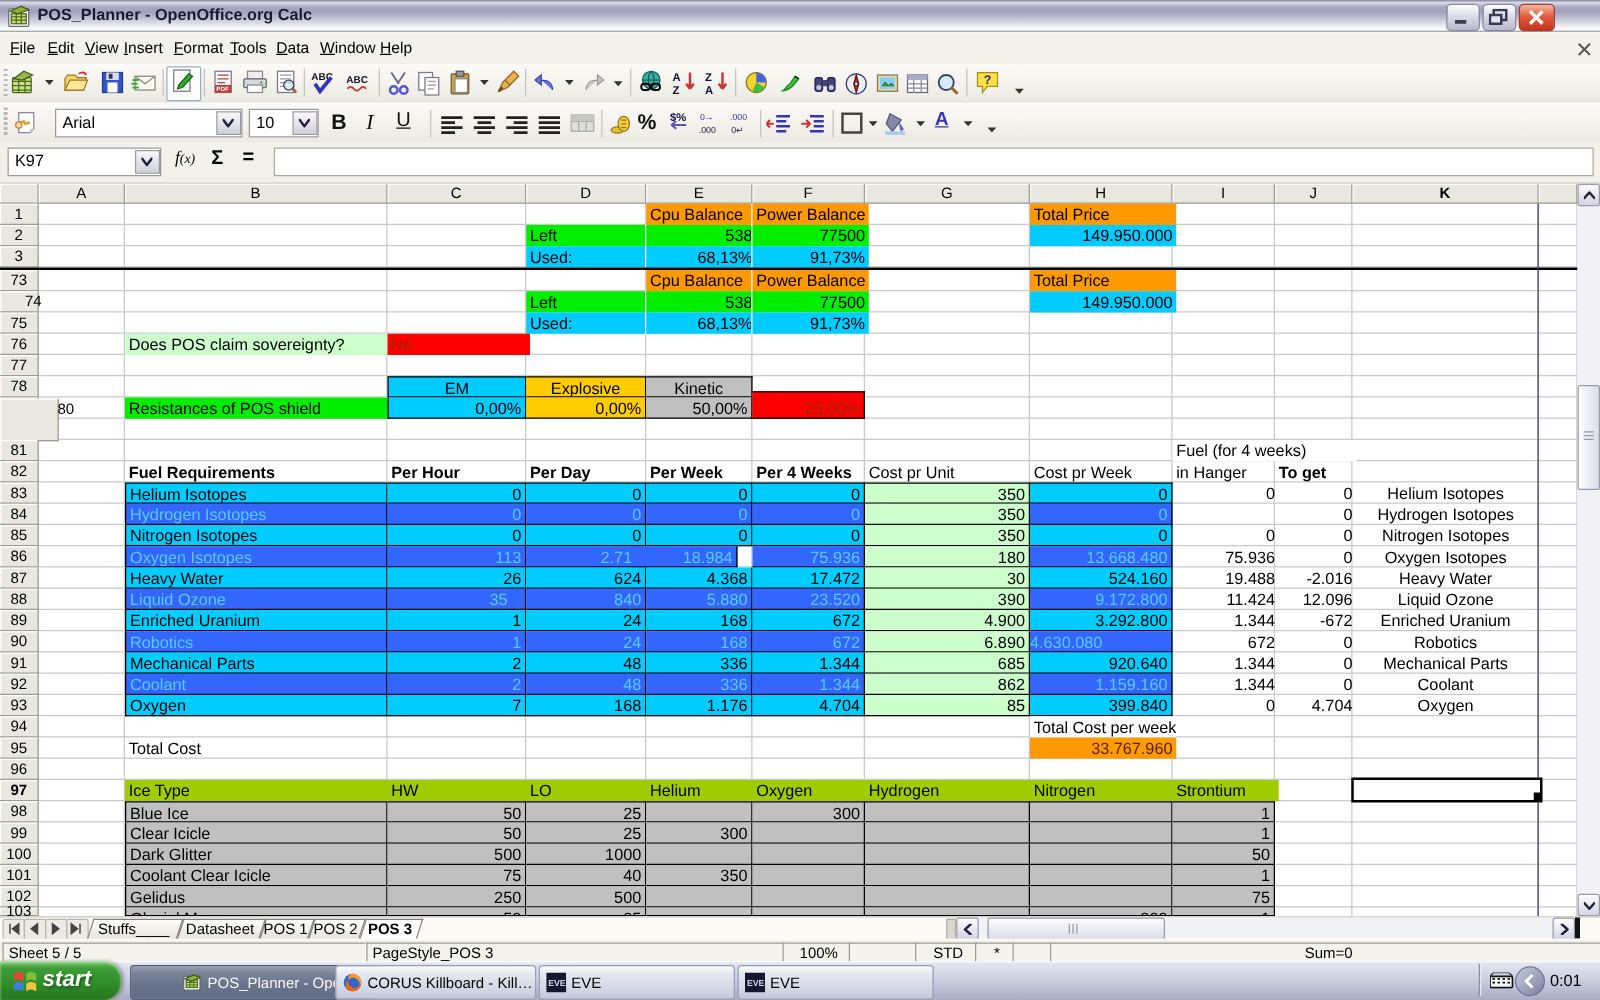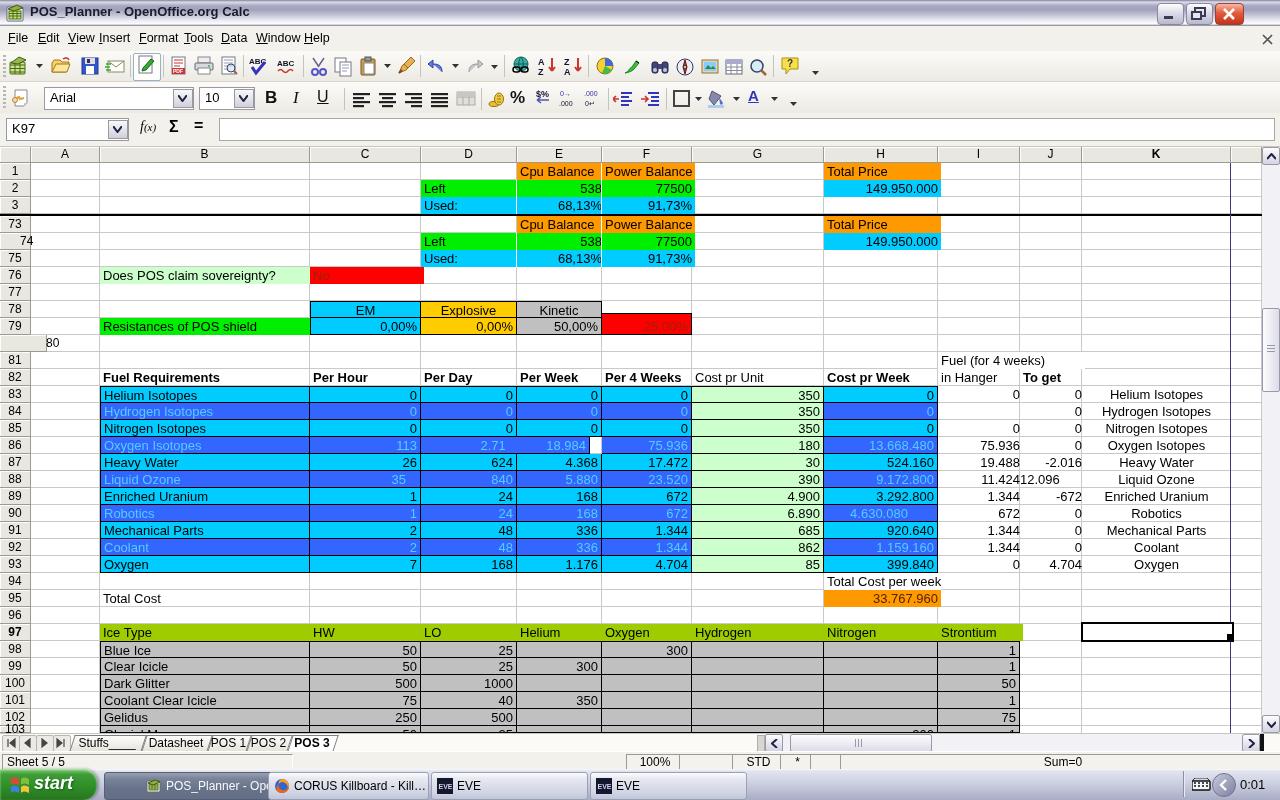--- a/index.html
+++ b/index.html
@@ -396,21 +396,21 @@
 <div class="hd" style="left:0;top:16px;width:31px;height:17px;line-height:16px;">1</div>
 <div class="hd" style="left:0;top:33px;width:31px;height:17px;line-height:16px;">2</div>
 <div class="hd" style="left:0;top:50px;width:31px;height:17px;line-height:16px;">3</div>
 <div class="hd" style="left:0;top:69px;width:31px;height:17px;line-height:16px;">73</div>
 <div class="hd" style="left:0;top:86px;width:31px;height:17px;line-height:16px;padding-left:20px;">74</div>
 <div class="hd" style="left:0;top:103px;width:31px;height:17px;line-height:16px;">75</div>
 <div class="hd" style="left:0;top:120px;width:31px;height:17px;line-height:16px;">76</div>
 <div class="hd" style="left:0;top:137px;width:31px;height:17px;line-height:16px;">77</div>
 <div class="hd" style="left:0;top:154px;width:31px;height:17px;line-height:16px;">78</div>
 <div class="hd" style="left:0;top:171px;width:31px;height:17px;line-height:16px;">79</div>
-<div class="hd" style="left:0;top:188px;width:31px;height:17px;line-height:16px;padding-left:46px;">80</div>
+<div class="hd" style="left:0;top:172px;width:31px;height:34px;line-height:16px;padding-left:46px;">80</div>
 <div class="hd" style="left:0;top:205px;width:31px;height:17px;line-height:16px;">81</div>
 <div class="hd" style="left:0;top:222px;width:31px;height:17px;line-height:16px;">82</div>
 <div class="hd" style="left:0;top:239px;width:31px;height:17px;line-height:16px;">83</div>
 <div class="hd" style="left:0;top:256px;width:31px;height:17px;line-height:16px;">84</div>
 <div class="hd" style="left:0;top:273px;width:31px;height:17px;line-height:16px;">85</div>
 <div class="hd" style="left:0;top:290px;width:31px;height:17px;line-height:16px;">86</div>
 <div class="hd" style="left:0;top:307px;width:31px;height:17px;line-height:16px;">87</div>
 <div class="hd" style="left:0;top:324px;width:31px;height:17px;line-height:16px;">88</div>
 <div class="hd" style="left:0;top:341px;width:31px;height:17px;line-height:16px;">89</div>
 <div class="hd" style="left:0;top:358px;width:31px;height:17px;line-height:16px;">90</div>
@@ -459,21 +459,21 @@
 <div class="cl " style="left:421px;top:318px;width:96px;height:17px;background:#ffcc00;color:#000;text-align:right;padding-right:3px;box-sizing:border-box;border-right:1px solid #000;border-bottom:1px solid #000;">0,00%</div>
 <div class="cl " style="left:517px;top:318px;width:85px;height:17px;background:#c0c0c0;color:#000;text-align:right;padding-right:3px;box-sizing:border-box;border-right:1px solid #000;border-bottom:1px solid #000;">50,00%</div>
 <div class="cl " style="left:602px;top:318px;width:90px;height:17px;background:#ff0000;color:#992200;text-align:right;padding-right:3px;box-sizing:border-box;border-right:1px solid #000;border-bottom:1px solid #000;">25,00%</div>
 <div class="cl " style="left:938px;top:352px;width:144px;height:17px;background:#fff;color:#000;padding-left:3px;">Fuel (for 4 weeks)</div>
 <div class="cl " style="left:100px;top:369px;width:210px;height:17px;color:#000;font-weight:bold;padding-left:3px;">Fuel Requirements</div>
 <div class="cl " style="left:310px;top:369px;width:111px;height:17px;color:#000;font-weight:bold;padding-left:3px;">Per Hour</div>
 <div class="cl " style="left:421px;top:369px;width:96px;height:17px;color:#000;font-weight:bold;padding-left:3px;">Per Day</div>
 <div class="cl " style="left:517px;top:369px;width:85px;height:17px;color:#000;font-weight:bold;padding-left:3px;">Per Week</div>
 <div class="cl " style="left:602px;top:369px;width:90px;height:17px;color:#000;font-weight:bold;padding-left:3px;">Per 4 Weeks</div>
 <div class="cl " style="left:692px;top:369px;width:132px;height:17px;color:#000;font-weight:normal;padding-left:3px;">Cost pr Unit</div>
-<div class="cl " style="left:824px;top:369px;width:114px;height:17px;color:#000;font-weight:bold;padding-left:3px;">Cost pr Week</div>
+<div class="cl " style="left:824px;top:369px;width:114px;height:17px;color:#000;font-weight:normal;padding-left:3px;">Cost pr Week</div>
 <div class="cl " style="left:938px;top:369px;width:82px;height:17px;color:#000;padding-left:3px;">in Hanger</div>
 <div class="cl " style="left:1020px;top:369px;width:62px;height:17px;color:#000;font-weight:bold;padding-left:3px;">To get</div>
 <div class="cl " style="left:100px;top:386px;width:210px;height:17px;background:#00ccff;color:#000;padding-left:3px;box-sizing:border-box;border-left:1px solid #000;border-top:1px solid #000;border-right:1px solid #000;border-bottom:1px solid #000;">Helium Isotopes</div>
 <div class="cl " style="left:310px;top:386px;width:111px;height:17px;background:#00ccff;color:#000;text-align:right;padding-right:3px;box-sizing:border-box;border-top:1px solid #000;border-right:1px solid #000;border-bottom:1px solid #000;">0</div>
 <div class="cl " style="left:421px;top:386px;width:96px;height:17px;background:#00ccff;color:#000;text-align:right;padding-right:3px;box-sizing:border-box;border-top:1px solid #000;border-right:1px solid #000;border-bottom:1px solid #000;">0</div>
 <div class="cl " style="left:517px;top:386px;width:85px;height:17px;background:#00ccff;color:#000;text-align:right;padding-right:3px;box-sizing:border-box;border-top:1px solid #000;border-right:1px solid #000;border-bottom:1px solid #000;">0</div>
 <div class="cl " style="left:602px;top:386px;width:90px;height:17px;background:#00ccff;color:#000;text-align:right;padding-right:3px;box-sizing:border-box;border-top:1px solid #000;border-right:1px solid #000;border-bottom:1px solid #000;">0</div>
 <div class="cl " style="left:692px;top:386px;width:132px;height:17px;background:#ccffcc;color:#000;text-align:right;padding-right:3px;box-sizing:border-box;border-top:1px solid #000;border-right:1px solid #000;border-bottom:1px solid #000;">350</div>
 <div class="cl " style="left:824px;top:386px;width:114px;height:17px;background:#00ccff;color:#000;text-align:right;padding-right:3px;box-sizing:border-box;border-top:1px solid #000;border-right:1px solid #000;border-bottom:1px solid #000;">0</div>
 <div class="cl " style="left:938px;top:386px;width:82px;height:17px;color:#000;text-align:right;padding-right:3px;">0</div>
@@ -519,39 +519,39 @@
 <div class="cl " style="left:1020px;top:454px;width:62px;height:17px;color:#000;text-align:right;padding-right:3px;">-2.016</div>
 <div class="cl " style="left:1082px;top:454px;width:149px;height:17px;color:#000;text-align:center;">Heavy Water</div>
 <div class="cl " style="left:100px;top:471px;width:210px;height:17px;background:#3366ff;color:#55ccff;padding-left:3px;box-sizing:border-box;border-left:1px solid #000;border-right:1px solid #000;border-bottom:1px solid #000;">Liquid Ozone</div>
 <div class="cl " style="left:310px;top:471px;width:111px;height:17px;background:#3366ff;color:#55ccff;text-align:right;padding-right:14px;box-sizing:border-box;border-right:1px solid #000;border-bottom:1px solid #000;">35</div>
 <div class="cl " style="left:421px;top:471px;width:96px;height:17px;background:#3366ff;color:#55ccff;text-align:right;padding-right:3px;box-sizing:border-box;border-right:1px solid #000;border-bottom:1px solid #000;">840</div>
 <div class="cl " style="left:517px;top:471px;width:85px;height:17px;background:#3366ff;color:#55ccff;text-align:right;padding-right:3px;box-sizing:border-box;border-right:1px solid #000;border-bottom:1px solid #000;">5.880</div>
 <div class="cl " style="left:602px;top:471px;width:90px;height:17px;background:#3366ff;color:#55ccff;text-align:right;padding-right:3px;box-sizing:border-box;border-right:1px solid #000;border-bottom:1px solid #000;">23.520</div>
 <div class="cl " style="left:692px;top:471px;width:132px;height:17px;background:#ccffcc;color:#000;text-align:right;padding-right:3px;box-sizing:border-box;border-right:1px solid #000;border-bottom:1px solid #000;">390</div>
 <div class="cl " style="left:824px;top:471px;width:114px;height:17px;background:#3366ff;color:#55ccff;text-align:right;padding-right:3px;box-sizing:border-box;border-right:1px solid #000;border-bottom:1px solid #000;">9.172.800</div>
 <div class="cl " style="left:938px;top:471px;width:82px;height:17px;color:#000;text-align:right;padding-right:3px;">11.424</div>
-<div class="cl " style="left:1020px;top:471px;width:62px;height:17px;color:#000;padding-right:3px;">12.096</div>
+<div class="cl " style="left:1020px;top:471px;width:62px;height:17px;color:#000;text-align:right;padding-right:3px;">12.096</div>
 <div class="cl " style="left:1082px;top:471px;width:149px;height:17px;color:#000;text-align:center;">Liquid Ozone</div>
 <div class="cl " style="left:100px;top:488px;width:210px;height:17px;background:#00ccff;color:#000;padding-left:3px;box-sizing:border-box;border-left:1px solid #000;border-right:1px solid #000;border-bottom:1px solid #000;">Enriched Uranium</div>
 <div class="cl " style="left:310px;top:488px;width:111px;height:17px;background:#00ccff;color:#000;text-align:right;padding-right:3px;box-sizing:border-box;border-right:1px solid #000;border-bottom:1px solid #000;">1</div>
 <div class="cl " style="left:421px;top:488px;width:96px;height:17px;background:#00ccff;color:#000;text-align:right;padding-right:3px;box-sizing:border-box;border-right:1px solid #000;border-bottom:1px solid #000;">24</div>
 <div class="cl " style="left:517px;top:488px;width:85px;height:17px;background:#00ccff;color:#000;text-align:right;padding-right:3px;box-sizing:border-box;border-right:1px solid #000;border-bottom:1px solid #000;">168</div>
 <div class="cl " style="left:602px;top:488px;width:90px;height:17px;background:#00ccff;color:#000;text-align:right;padding-right:3px;box-sizing:border-box;border-right:1px solid #000;border-bottom:1px solid #000;">672</div>
 <div class="cl " style="left:692px;top:488px;width:132px;height:17px;background:#ccffcc;color:#000;text-align:right;padding-right:3px;box-sizing:border-box;border-right:1px solid #000;border-bottom:1px solid #000;">4.900</div>
 <div class="cl " style="left:824px;top:488px;width:114px;height:17px;background:#00ccff;color:#000;text-align:right;padding-right:3px;box-sizing:border-box;border-right:1px solid #000;border-bottom:1px solid #000;">3.292.800</div>
 <div class="cl " style="left:938px;top:488px;width:82px;height:17px;color:#000;text-align:right;padding-right:3px;">1.344</div>
 <div class="cl " style="left:1020px;top:488px;width:62px;height:17px;color:#000;text-align:right;padding-right:3px;">-672</div>
 <div class="cl " style="left:1082px;top:488px;width:149px;height:17px;color:#000;text-align:center;">Enriched Uranium</div>
 <div class="cl " style="left:100px;top:505px;width:210px;height:17px;background:#3366ff;color:#55ccff;padding-left:3px;box-sizing:border-box;border-left:1px solid #000;border-right:1px solid #000;border-bottom:1px solid #000;">Robotics</div>
 <div class="cl " style="left:310px;top:505px;width:111px;height:17px;background:#3366ff;color:#55ccff;text-align:right;padding-right:3px;box-sizing:border-box;border-right:1px solid #000;border-bottom:1px solid #000;">1</div>
 <div class="cl " style="left:421px;top:505px;width:96px;height:17px;background:#3366ff;color:#55ccff;text-align:right;padding-right:3px;box-sizing:border-box;border-right:1px solid #000;border-bottom:1px solid #000;">24</div>
 <div class="cl " style="left:517px;top:505px;width:85px;height:17px;background:#3366ff;color:#55ccff;text-align:right;padding-right:3px;box-sizing:border-box;border-right:1px solid #000;border-bottom:1px solid #000;">168</div>
 <div class="cl " style="left:602px;top:505px;width:90px;height:17px;background:#3366ff;color:#55ccff;text-align:right;padding-right:3px;box-sizing:border-box;border-right:1px solid #000;border-bottom:1px solid #000;">672</div>
 <div class="cl " style="left:692px;top:505px;width:132px;height:17px;background:#ccffcc;color:#000;text-align:right;padding-right:3px;box-sizing:border-box;border-right:1px solid #000;border-bottom:1px solid #000;">6.890</div>
-<div class="cl " style="left:824px;top:505px;width:114px;height:17px;background:#3366ff;color:#55ccff;text-align:center;padding-right:3px;box-sizing:border-box;border-right:1px solid #000;border-bottom:1px solid #000;">4.630.080</div>
+<div class="cl " style="left:824px;top:505px;width:114px;height:17px;background:#3366ff;color:#55ccff;text-align:left;padding-right:3px;box-sizing:border-box;border-right:1px solid #000;border-bottom:1px solid #000;">4.630.080</div>
 <div class="cl " style="left:938px;top:505px;width:82px;height:17px;color:#000;text-align:right;padding-right:3px;">672</div>
 <div class="cl " style="left:1020px;top:505px;width:62px;height:17px;color:#000;text-align:right;padding-right:3px;">0</div>
 <div class="cl " style="left:1082px;top:505px;width:149px;height:17px;color:#000;text-align:center;">Robotics</div>
 <div class="cl " style="left:100px;top:522px;width:210px;height:17px;background:#00ccff;color:#000;padding-left:3px;box-sizing:border-box;border-left:1px solid #000;border-right:1px solid #000;border-bottom:1px solid #000;">Mechanical Parts</div>
 <div class="cl " style="left:310px;top:522px;width:111px;height:17px;background:#00ccff;color:#000;text-align:right;padding-right:3px;box-sizing:border-box;border-right:1px solid #000;border-bottom:1px solid #000;">2</div>
 <div class="cl " style="left:421px;top:522px;width:96px;height:17px;background:#00ccff;color:#000;text-align:right;padding-right:3px;box-sizing:border-box;border-right:1px solid #000;border-bottom:1px solid #000;">48</div>
 <div class="cl " style="left:517px;top:522px;width:85px;height:17px;background:#00ccff;color:#000;text-align:right;padding-right:3px;box-sizing:border-box;border-right:1px solid #000;border-bottom:1px solid #000;">336</div>
 <div class="cl " style="left:602px;top:522px;width:90px;height:17px;background:#00ccff;color:#000;text-align:right;padding-right:3px;box-sizing:border-box;border-right:1px solid #000;border-bottom:1px solid #000;">1.344</div>
 <div class="cl " style="left:692px;top:522px;width:132px;height:17px;background:#ccffcc;color:#000;text-align:right;padding-right:3px;box-sizing:border-box;border-right:1px solid #000;border-bottom:1px solid #000;">685</div>
 <div class="cl " style="left:824px;top:522px;width:114px;height:17px;background:#00ccff;color:#000;text-align:right;padding-right:3px;box-sizing:border-box;border-right:1px solid #000;border-bottom:1px solid #000;">920.640</div>
@@ -714,20 +714,21 @@
 <div class="abs" style="left:477px;top:0;width:16px;height:16px;background:linear-gradient(180deg,#fdfdfe,#d4d4e2);border:1px solid #9a98ab;border-radius:2px;">
 <svg class="abs" style="left:5px;top:4px" width="7" height="9" viewBox="0 0 7 9">
           <path d="M1 0l5 4.5L1 9" fill="none" stroke="#224" stroke-width="2"></path>
         </svg>
       </div>
 <div class="abs" style="left:495px;top:0;width:4px;height:17px;background:#111;"></div>
 </div>
 </div>
 <div class="abs" style="left:0;top:751px;width:1280px;height:18px;background:#f2f1ec;border-top:1px solid #fff;">
 <div class="sbox" style="left:2px;width:285px;text-align:left;">Sheet 5 / 5</div>
+<div class="sbox" style="left:293px;width:329px;text-align:left;">PageStyle_POS 3</div>
 <div class="sbox" style="left:626px;width:48px;text-align:center;">100%</div>
 <div class="sbox" style="left:679px;width:48px;text-align:left;"></div>
 <div class="sbox" style="left:732px;width:43px;text-align:center;">STD</div>
 <div class="sbox" style="left:780px;width:25px;text-align:center;">*</div>
 <div class="sbox" style="left:810px;width:25px;text-align:left;"></div>
 <div class="sbox" style="left:840px;width:436px;text-align:center;">Sum=0</div>
 </div>
 <div class="abs" style="left:0;top:769px;width:1280px;height:31px;background:linear-gradient(180deg,#fbfbfd 0%,#e2e4ef 6%,#cdd0e0 45%,#bcc0d4 70%,#a9adc4 100%);"></div>
 <div class="abs" style="left:0;top:769px;width:97px;height:31px;border-radius:0 14px 14px 0;background:linear-gradient(180deg,#7fcb75 0%,#3f9c38 18%,#2f8f28 55%,#27741f 100%);box-shadow:inset 0 1px 2px #b8e8b0,2px 0 3px rgba(0,0,0,.3);">
 <svg class="abs" style="left:10px;top:6px" width="20" height="19" viewBox="0 0 20 19">

